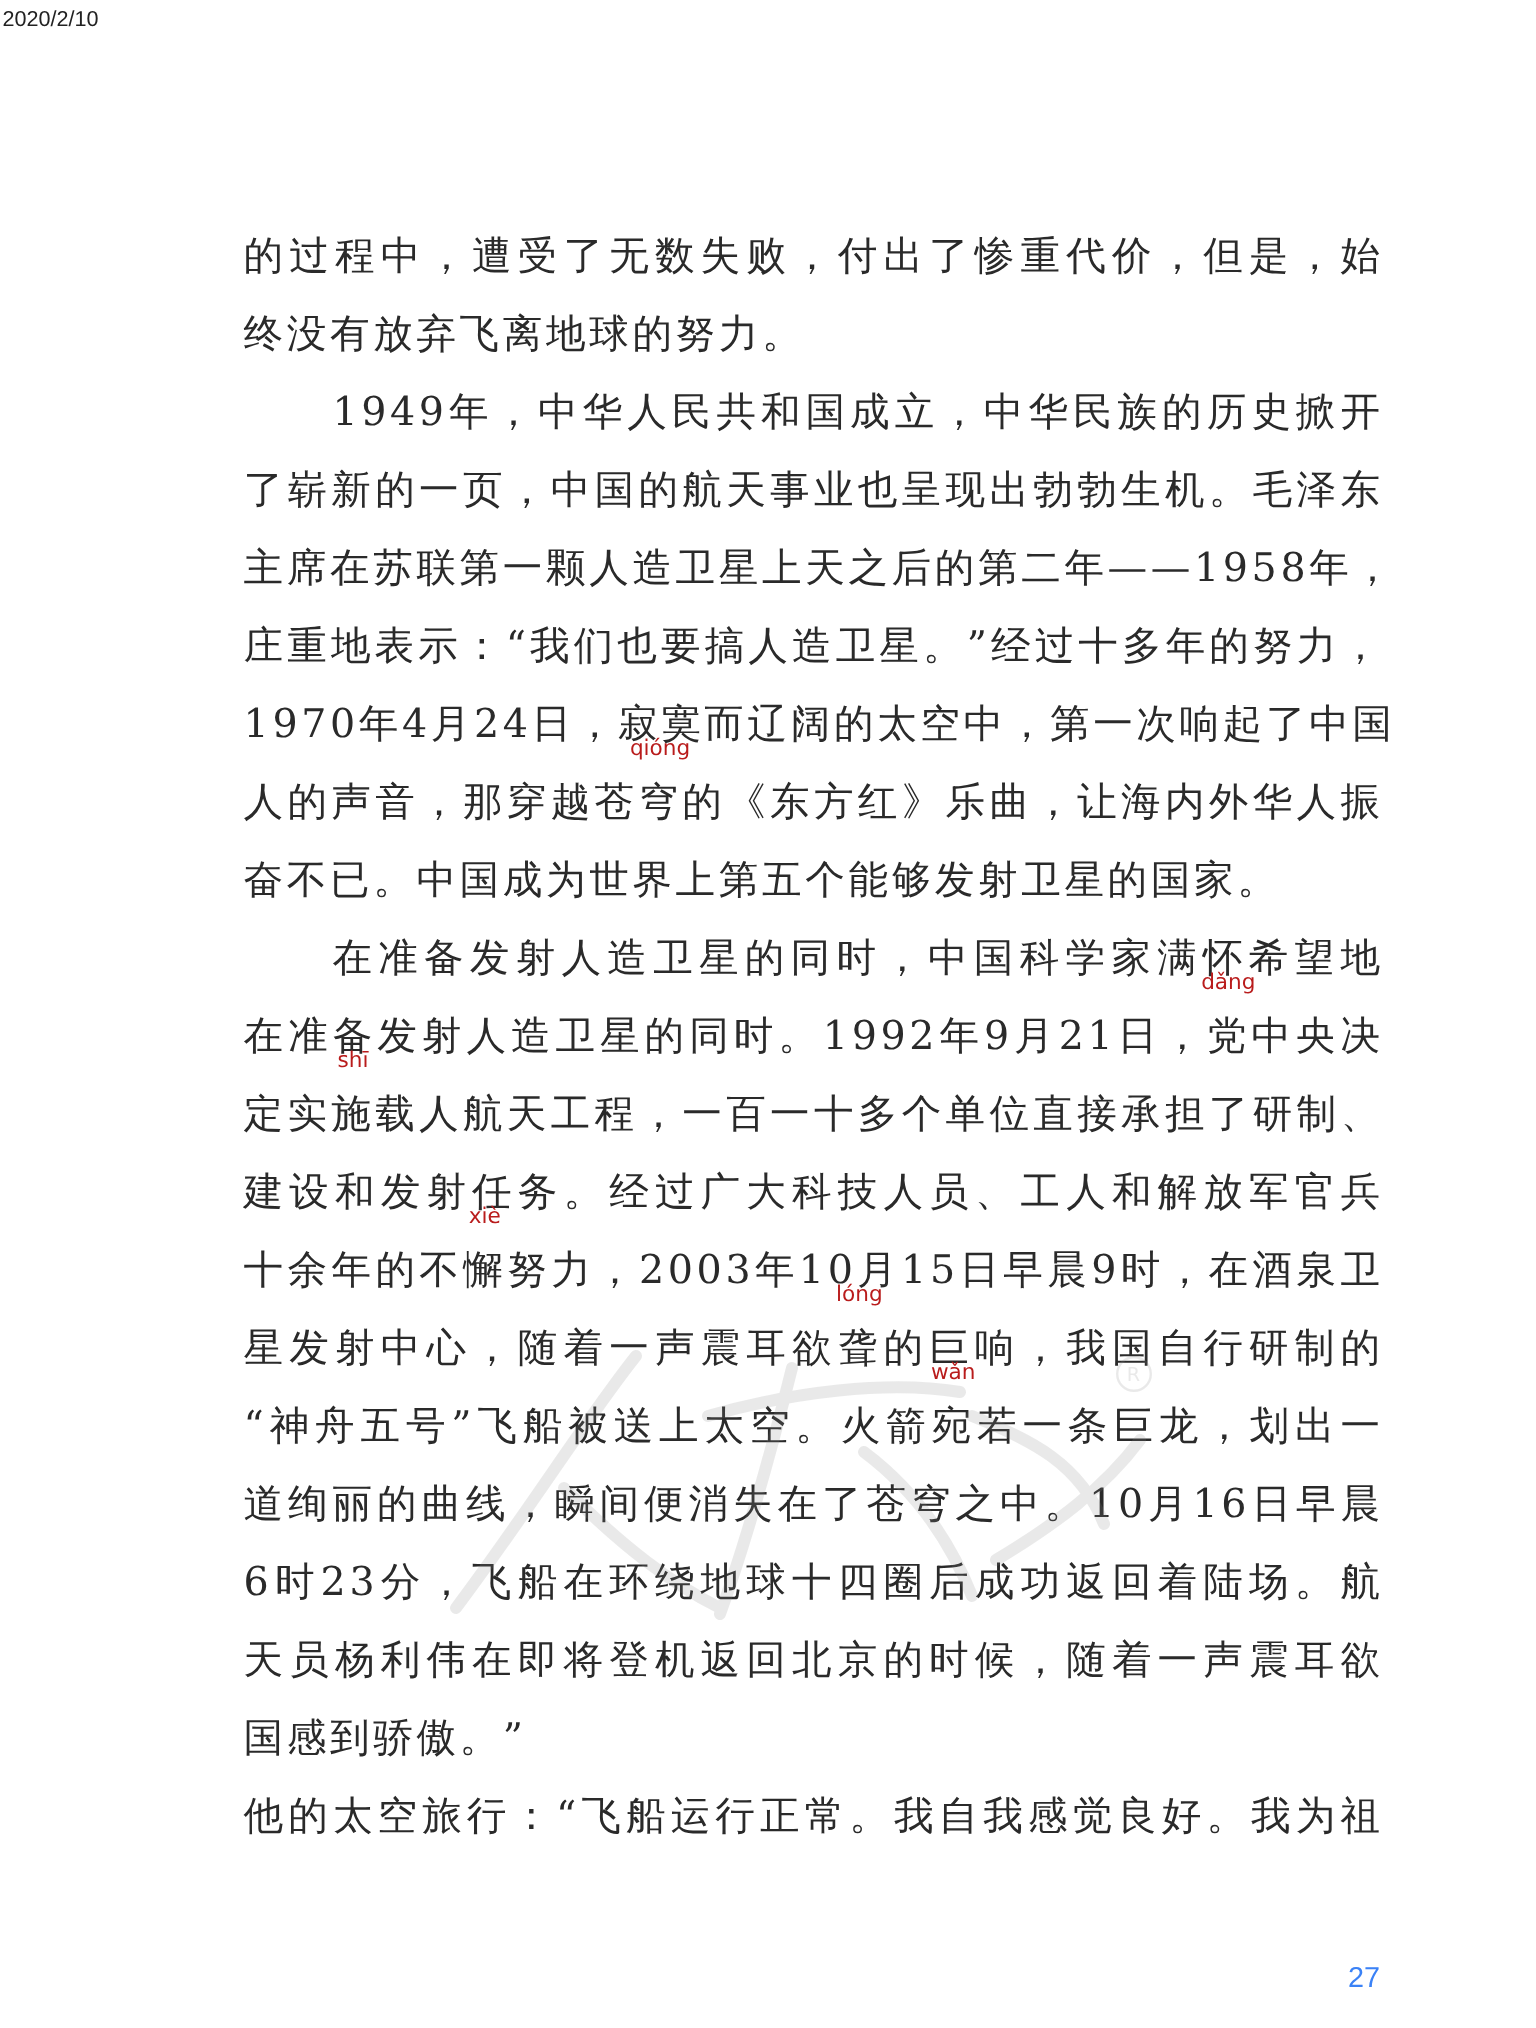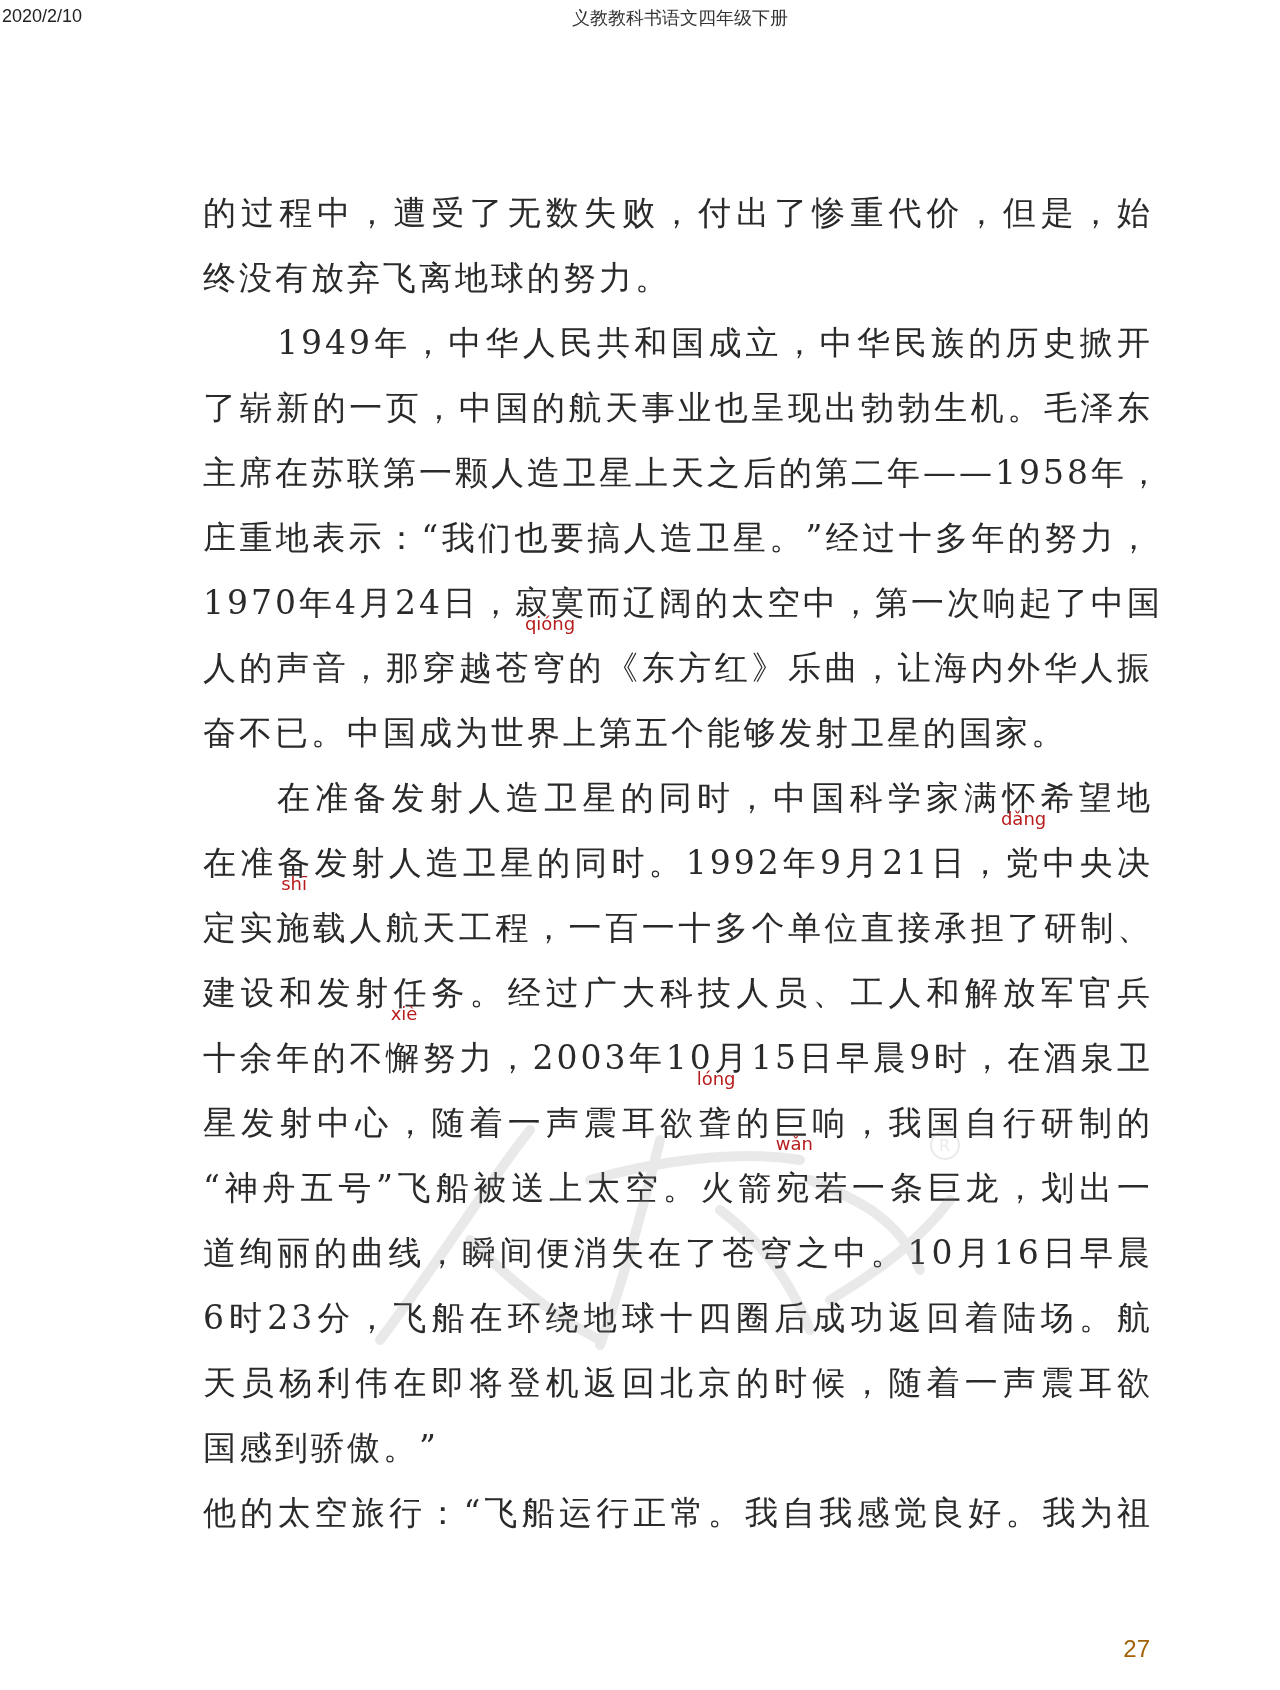--- a/index.html
+++ b/index.html
@@ -76,29 +76,28 @@
     height: 230px;
     pointer-events: none;
     opacity: 0.18;
   }
   .page-number {
     position: absolute;
     right: 130px;
     top: 1635px;
     font-family: "Liberation Sans", "DejaVu Sans", sans-serif;
     font-size: 24px;
-    color: #a16207;
+    color: #3b82f6;
   }
 </style>
 </head>
 <body>
 
 <div class="print-header">
   <span class="date">2020/2/10</span>
-  <span class="title">义教教科书语文四年级下册</span>
 </div>
 
 <div class="page-body">
 
   <div class="line">的过程中，遭受了无数失败，付出了惨重代价，但是，始</div>
   <div class="line last">终没有放弃飞离地球的努力。</div>
 
   <div class="line indent">1949年，中华人民共和国成立，中华民族的历史掀开</div>
   <div class="line">了崭新的一页，中国的航天事业也呈现出勃勃生机。毛泽东</div>
   <div class="line">主席在苏联第一颗人造卫星上天之后的第二年——1958年，</div>

